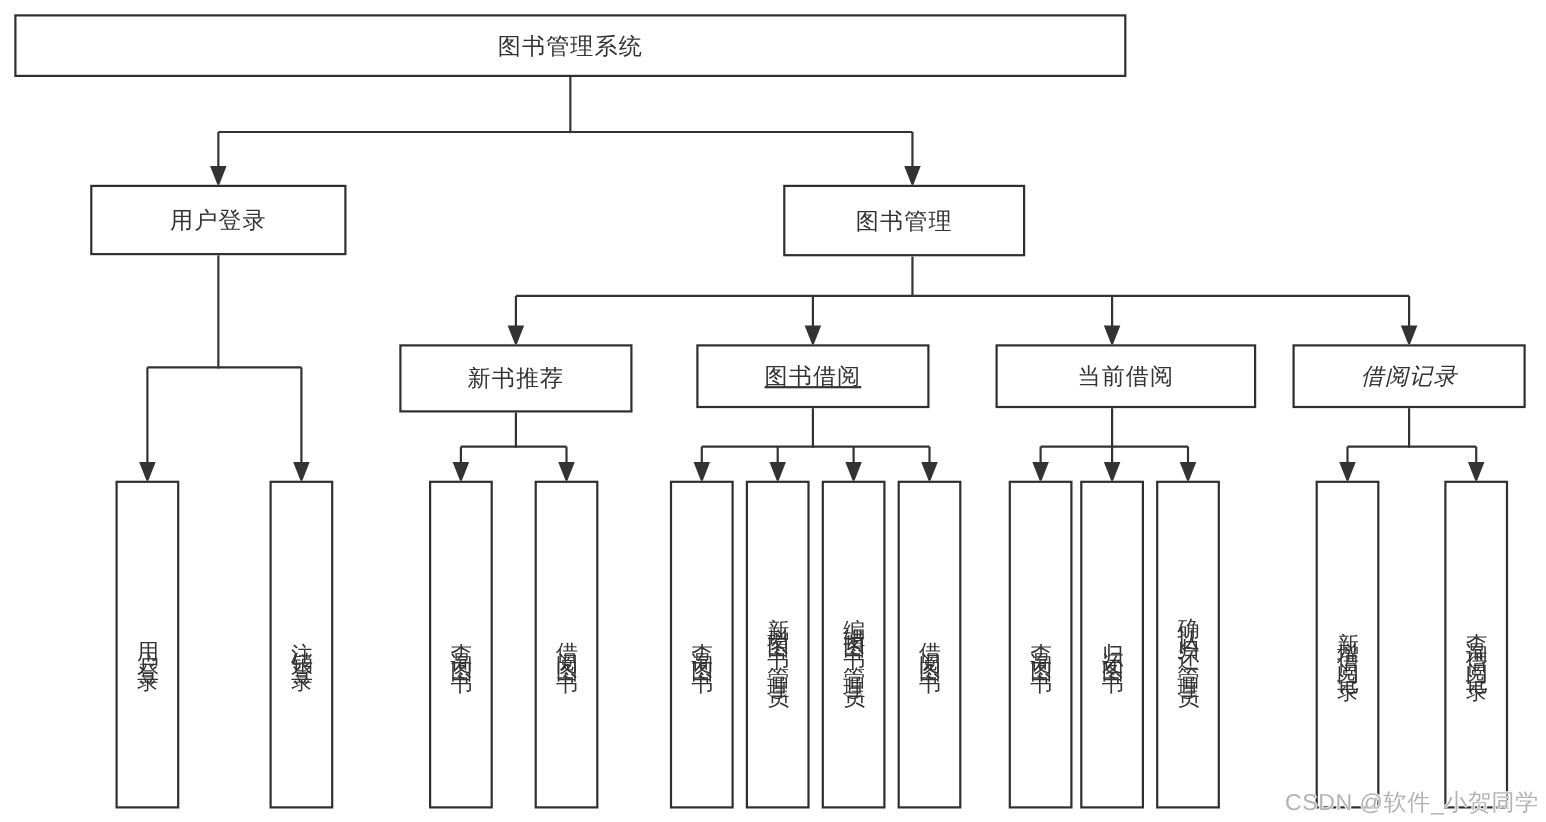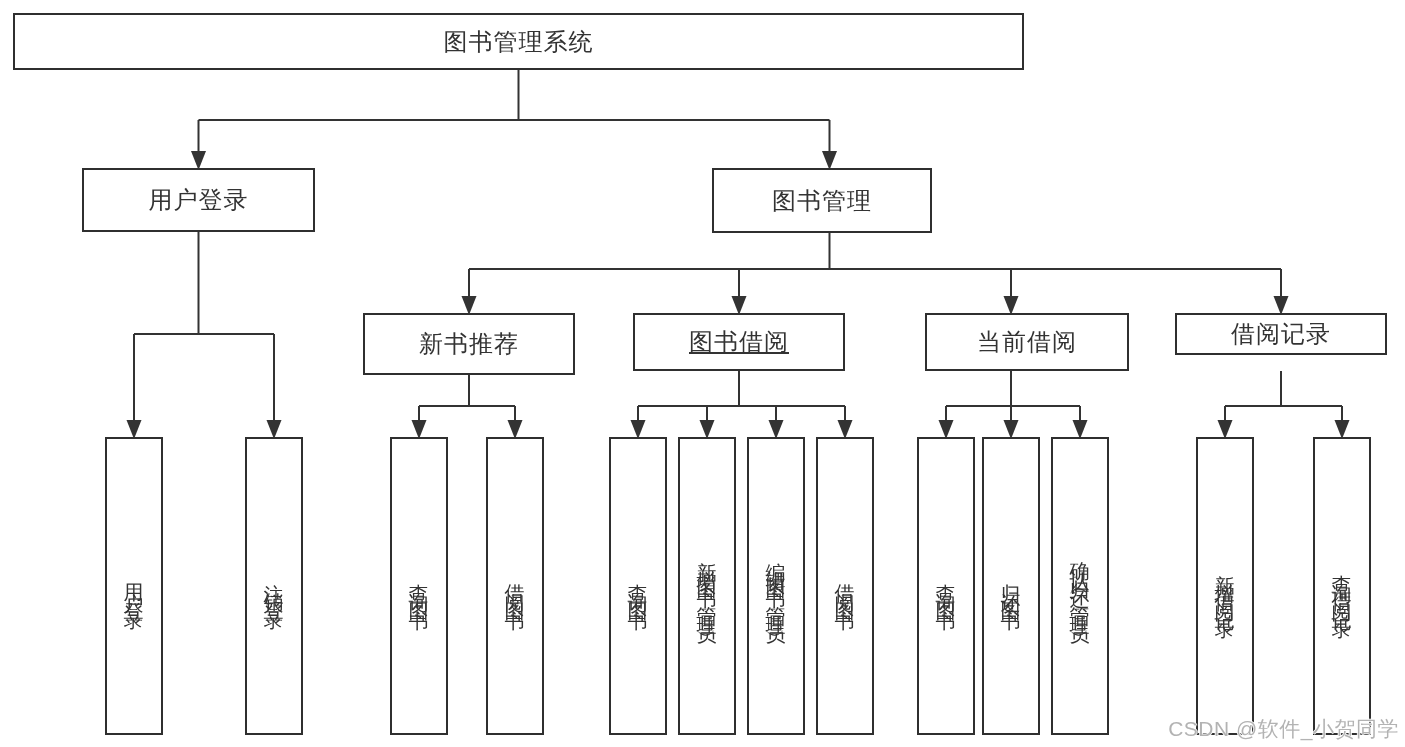--- a/index.html
+++ b/index.html
@@ -29,21 +29,21 @@
     display: flex;
     align-items: center;
     justify-content: center;
     color: #333333;
   }
   .node .label {
     display: block;
     white-space: nowrap;
   }
   .node.horizontal .label {
-    font-size: 24px;
+    font-size: 21px;
     letter-spacing: 1px;
   }
   .node.vertical .label {
     writing-mode: vertical-rl;
     text-orientation: mixed;
     font-size: 20px;
     line-height: 1;
     letter-spacing: 9px;
   }
   #watermark {
@@ -125,24 +125,24 @@
     </div>
     <div class="node horizontal" style="left: 712px; top: 168px; width: 220px; height: 65px;">
       <span class="label">图书管理</span>
     </div>
     <div class="node horizontal" style="left: 363px; top: 313px; width: 212px; height: 62px;">
       <span class="label">新书推荐</span>
     </div>
     <div class="node horizontal" style="left: 633px; top: 313px; width: 212px; height: 58px; text-decoration: underline;">
       <span class="label">图书借阅</span>
     </div>
-    <div class="node horizontal" style="left: 905px; top: 313px; width: 204px; height: 58px; margin-left: 20px;">
+    <div class="node horizontal" style="left: 905px; top: 313px; width: 237px; height: 58px;">
       <span class="label">当前借阅</span>
     </div>
-    <div class="node horizontal" style="left: 1175px; top: 313px; width: 212px; height: 42px;">
+    <div class="node horizontal" style="left: 1175px; top: 313px; width: 212px; height: 58px; font-style: italic;">
       <span class="label">借阅记录</span>
     </div>
     <div class="node vertical" style="left: 105px; top: 437px; width: 58px; height: 298px;">
       <span class="label">用户登录</span>
     </div>
     <div class="node vertical" style="left: 245px; top: 437px; width: 58px; height: 298px;">
       <span class="label">注销登录</span>
     </div>
     <div class="node vertical" style="left: 390px; top: 437px; width: 58px; height: 298px;">
       <span class="label">查询图书</span>

